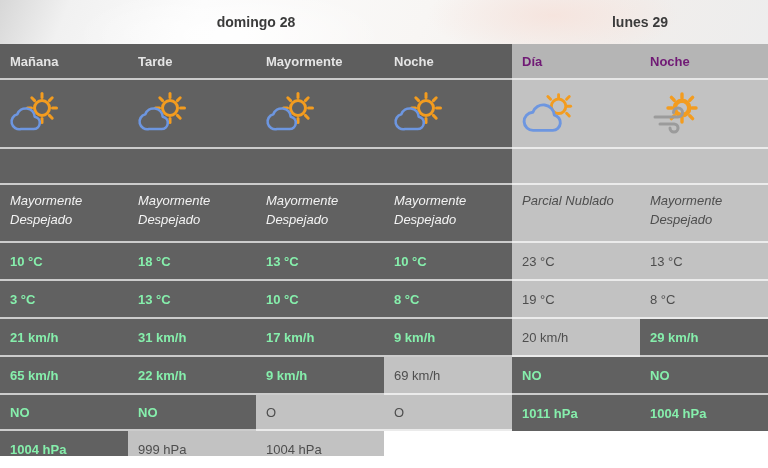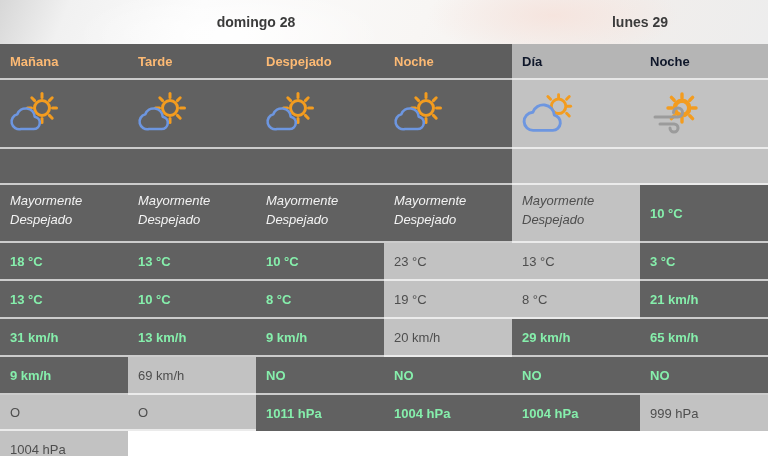--- a/index.html
+++ b/index.html
@@ -27,22 +27,22 @@
   .cell{
     box-sizing:border-box;
     border-bottom:2px solid rgba(255,255,255,0.68);
     padding-left:10px;
     display:flex;align-items:center;
     font-size:13px;
   }
   .dark{background:#616161;color:#86efac;}
   .light{background:#c2c2c2;color:#4e4e4e;}
   .head{font-weight:bold;}
-  .head.dark{background:#5e5e5e;color:#fdba74;}
-  .head.light{background:#b5b5b5;color:#0f172a;}
+  .head.dark{background:#5e5e5e;color:#e5e5e5;}
+  .head.light{background:#b5b5b5;color:#701a75;}
   .val.dark{font-weight:bold;}
   .cond{align-items:flex-start;padding-top:7px;padding-right:14px;line-height:1.45;font-style:italic;}
   .cond.dark{color:#f3f3f3;font-weight:normal;}
   .noborder{border-bottom:none;}
   .icon-cell{padding-left:8px;}
   .icon-cell svg{width:54px;height:46px;display:block;}
 </style>
 </head>
 <body>
 
@@ -50,21 +50,21 @@
 
   <div class="band">
     <div class="day-label span4">domingo 28</div>
     <div class="day-label span2">lunes 29</div>
   </div>
 
   <div class="grid">
 
     <div class="cell dark head">Mañana</div>
     <div class="cell dark head">Tarde</div>
-    <div class="cell dark head">Despejado</div>
+    <div class="cell dark head">Mayormente</div>
     <div class="cell dark head">Noche</div>
     <div class="cell light head">Día</div>
     <div class="cell light head">Noche</div>
 
     <div class="cell dark icon-cell">
       <span>
           <svg viewBox="0 0 52 46">
         <g stroke="#f39c1f" stroke-width="3" stroke-linecap="round" fill="none">
           <line x1="33" y1="2.5" x2="33" y2="6.5"></line>
               <line x1="33" y1="27.5" x2="33" y2="31.5"></line>
@@ -172,44 +172,46 @@
     <div class="cell dark"></div>
     <div class="cell dark"></div>
     <div class="cell dark"></div>
     <div class="cell light"></div>
     <div class="cell light"></div>
 
     <div class="cell dark cond">Mayormente Despejado</div>
     <div class="cell dark cond">Mayormente Despejado</div>
     <div class="cell dark cond">Mayormente Despejado</div>
     <div class="cell dark cond">Mayormente Despejado</div>
+    <div class="cell light cond">Parcial Nublado</div>
     <div class="cell light cond">Mayormente Despejado</div>
 
     <div class="cell dark val">10 °C</div>
     <div class="cell dark val">18 °C</div>
     <div class="cell dark val">13 °C</div>
     <div class="cell dark val">10 °C</div>
     <div class="cell light val">23 °C</div>
     <div class="cell light val">13 °C</div>
 
     <div class="cell dark val">3 °C</div>
     <div class="cell dark val">13 °C</div>
     <div class="cell dark val">10 °C</div>
     <div class="cell dark val">8 °C</div>
     <div class="cell light val">19 °C</div>
     <div class="cell light val">8 °C</div>
 
     <div class="cell dark val">21 km/h</div>
     <div class="cell dark val">31 km/h</div>
-    <div class="cell dark val">13 km/h</div>
+    <div class="cell dark val">17 km/h</div>
     <div class="cell dark val">9 km/h</div>
     <div class="cell light val">20 km/h</div>
 
     <div class="cell dark val">29 km/h</div>
     <div class="cell dark val">65 km/h</div>
+    <div class="cell dark val">22 km/h</div>
     <div class="cell dark val">9 km/h</div>
     <div class="cell light val">69 km/h</div>
 
     <div class="cell dark val">NO</div>
     <div class="cell dark val">NO</div>
     <div class="cell dark val">NO</div>
     <div class="cell dark val">NO</div>
     <div class="cell light val">O</div>
     <div class="cell light val">O</div>
 

